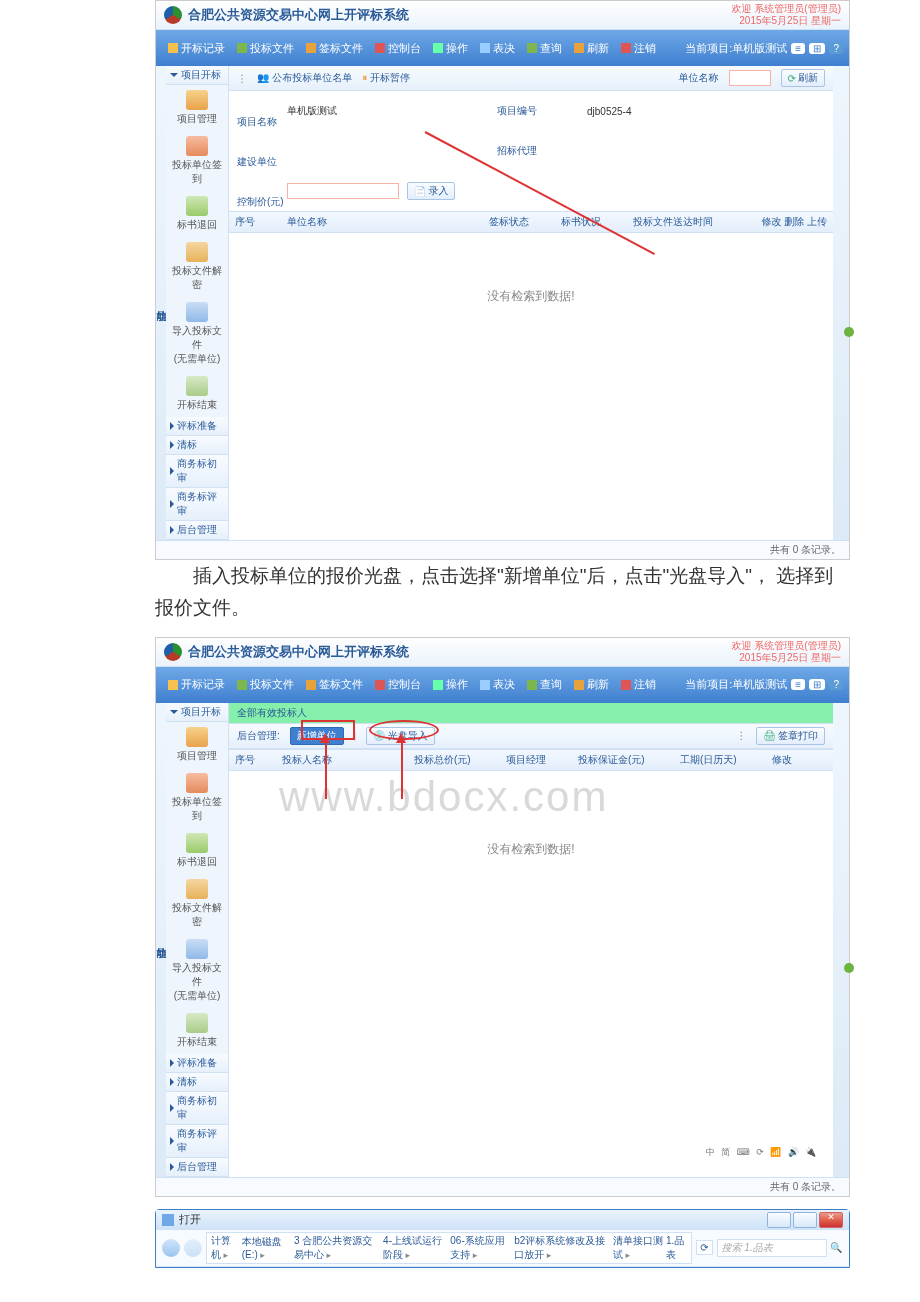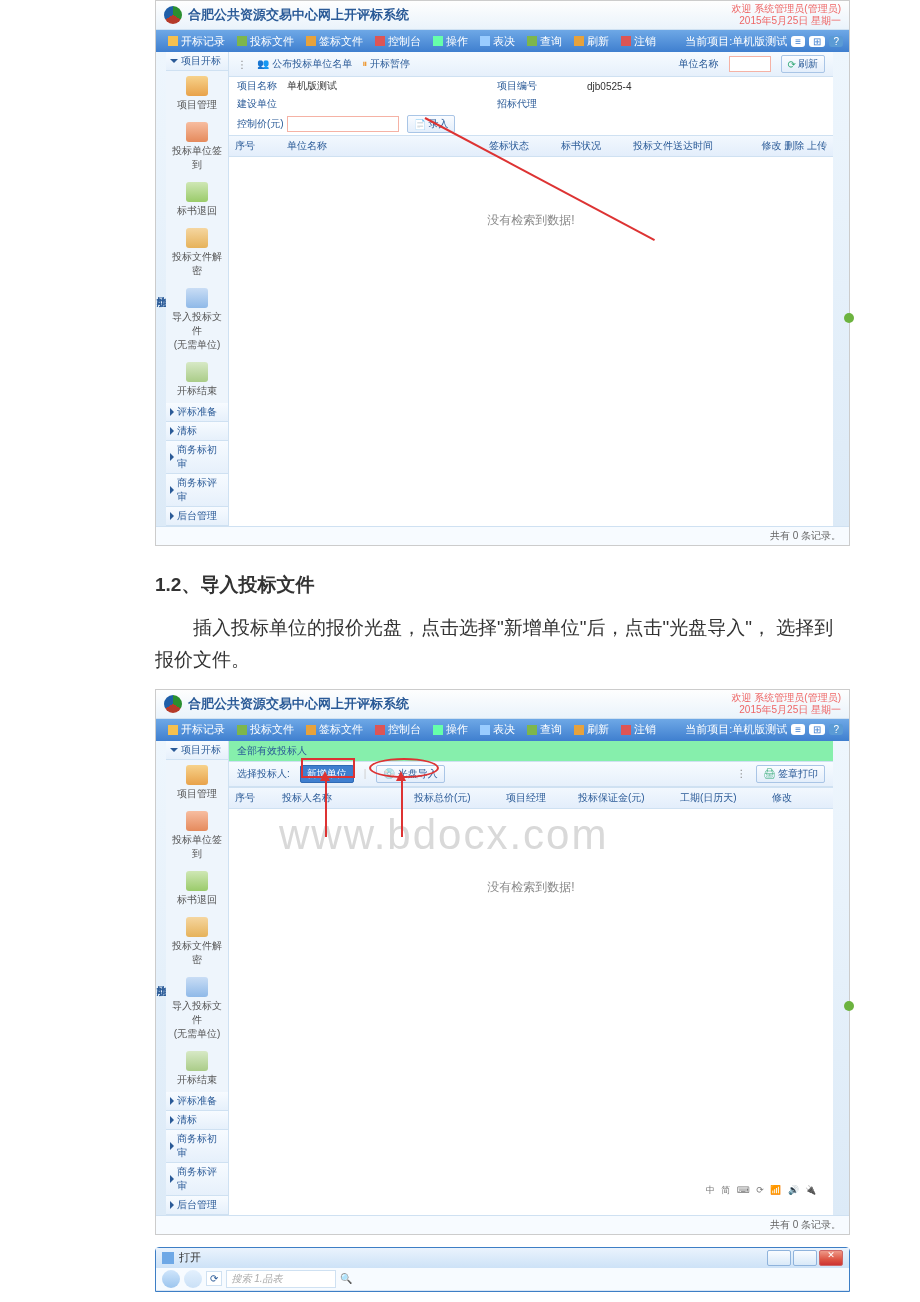--- a/index.html
+++ b/index.html
@@ -4,38 +4,38 @@
 <style>
   body { font-family: "Microsoft YaHei", Arial, sans-serif; margin: 0; background: #fff; font-size: 12px; color: #333; }
   .page { width: 920px; margin: 0 auto; background: #fff; padding: 0; }
   .scroll-gutter { padding-left: 155px; padding-right: 70px; }
   .screenshot { border: 1px solid #ccc; position: relative; background: #f5f9fe; }
   .header { display: flex; align-items: center; background: linear-gradient(#fefefe,#eaf3fb); height: 28px; padding: 0 8px; border-bottom: 1px solid #cfe1f2; }
   .logo-circle { width: 18px; height: 18px; border-radius: 50%; background: conic-gradient(#2a8f2f 0 120deg,#b53a2a 120deg 240deg,#1e5ea8 240deg 360deg); margin-right: 6px; flex:none; }
   .title { font-weight: bold; color: #2a5a97; font-size: 13px; }
   .header-right { margin-left: auto; text-align: right; font-size: 10px; color: #e66; line-height: 1.2; }
   .header-right div:last-child { color:#e66; }
-  .menubar { display: flex; align-items: center; background: linear-gradient(#6ea8e6,#3f7fcf); color: #fff; font-size: 11px; height: 22px; padding: 0 6px; }
+  .menubar { display: flex; align-items: center; background: linear-gradient(#6ea8e6,#3f7fcf); color: #fff; font-size: 11px; height: 36px; padding: 0 6px; }
   .menubar .mitem { padding: 0 6px; display:inline-flex; align-items:center; gap:3px;}
   .menubar .mico { width:10px;height:10px;display:inline-block;}
   .menubar .spacer { flex: 1; }
   .menubar .proj { color: #fff; }
   .menubar .help { background:#fff; color:#3f7fcf; border-radius:3px; padding:0 4px; margin-left:4px; font-size:10px;}
   .body-row { display: flex; }
   .gutter { width: 10px; background: linear-gradient(#eef6fd,#dceaf7); display:flex; flex-direction:column; align-items:center; justify-content:center; writing-mode: vertical-rl; font-size:10px; color:#2a5a97; }
   .side { width: 62px; background: #eef5fc; border-right:1px solid #cfe1f2; }
   .side-sec { border-bottom:1px solid #cfe1f2; padding:2px 4px; font-size:10px; color:#2a5a97; background:linear-gradient(#f7fbff,#e6f0fb); display:flex; align-items:center;}
   .side-sec .arrow { width:0;height:0;border-top:4px solid transparent;border-bottom:4px solid transparent;border-left:4px solid #2a5a97; margin-right:3px;}
   .side-sec.h .arrow{border-left:none;border-top:4px solid #2a5a97;border-bottom:none;border-right:4px solid transparent;border-left:4px solid transparent;}
   .side-item { text-align:center; padding:5px 2px; font-size:10px; color:#555;}
   .side-item .sicon { width:22px;height:20px;margin:0 auto 2px;display:block;border-radius:3px;}
   .toolbar { background: linear-gradient(#f7fbff,#e6f0fb); border-bottom:1px solid #cfe1f2; padding:3px 8px; font-size:10px; color:#2a5a97; display:flex; align-items:center; gap:10px;}
   .main { flex:1; background:#fff; min-height:180px; position:relative;}
   .form-row { display:flex; padding:2px 8px; font-size:10px; color:#333; align-items:center; }
-  .form-row .lbl { width:50px; color:#2a5a97;}
+  .form-row .lbl { width:50px; color:#2a5a97;margin-top:22px;}
   .form-row .val { min-width:130px; }
   .form-row .lbl2 { width:50px; color:#2a5a97; margin-left:80px;}
   .inp { border:1px solid #f5b2a5; height:14px; display:inline-block; min-width:110px; background:#fff;}
   .btn-sm { display:inline-flex; align-items:center; gap:2px; background:linear-gradient(#fafcff,#e3eefb); border:1px solid #a9c5e6; padding:1px 6px; font-size:10px; color:#2a5a97; border-radius:2px;}
   .big-msg { font-size:13px; color:#333; padding:4px 10px;}
   .tbl-head { display:flex; background:linear-gradient(#f2f8fe,#e3eefb); border-top:1px solid #cfe1f2; border-bottom:1px solid #cfe1f2; font-size:10px; color:#2a5a97; padding:3px 0;}
   .tbl-head div { padding:0 6px;}
   .empty { text-align:center; color:#888; font-size:12px; padding:40px 0;}
   .foot-count { text-align:right; font-size:10px; color:#666; padding:2px 8px; border-top:1px solid #cfe1f2; background:#f7fbff;}
   .red-line { position:absolute; height:2px; background:#d33; transform-origin:left center;}
@@ -209,23 +209,20 @@
       </div>
       <div class="pane-right-bar">
             <div class="knob"></div>
           </div>
     </div>
     <div class="foot-count">共有 0 条记录。</div>
   </div>
   </div>
 
   <div class="scroll-gutter">
-    <div class="doc-h">
-      <span>1.2</span>、<span>导入投标文件</span>
-    </div>
     <div class="doc-p">插入投标单位的报价光盘，点击选择"新增单位"后，点击"光盘导入"， 选择到报价文件。</div>
   </div>
 
   <div class="scroll-gutter">
   <div class="screenshot" style="position:relative;">
     <div class="header">
       <span class="logo-circle"></span>
       <span class="title">合肥公共资源交易中心网上开评标系统</span>
       <div class="header-right">
         <div>欢迎 系统管理员(管理员)</div>
@@ -311,21 +308,21 @@
               <span class="arrow"></span>
               <span>后台管理</span>
             </div>
       </div>
 
       <div class="main" style="position:relative;">
         <div class="toolbar" style="background:#86efac;">
           <span style="color:#2a5a97;">全部有效投标人</span>
         </div>
         <div class="toolbar">
-          <span>选择投标人:</span>
+          <span>后台管理:</span>
           <span class="btn-sm" style="background:#3f7fcf;color:#fff;border-color:#2f6ab5;">
                 <span>新增单位</span>
               </span>
           <span style="color:#ccc;">|</span>
           <span class="btn-sm">
                 <span style="color:#e7a23c;">💿</span>
                 <span>光盘导入</span>
               </span>
           <span style="flex:1;"></span>
           <span style="color:#888;">⋮</span>
@@ -371,20 +368,30 @@
       <span class="wtn">打开</span>
       <div class="win-ctl">
         <span></span>
         <span></span>
         <span class="close"></span>
       </div>
     </div>
     <div class="win-nav">
       <span class="nav-btn-ico"></span>
       <span class="nav-btn-ico" style="opacity:.5;"></span>
+      <div class="breadcrumb" id="bc">
+            <span>计算机</span>
+            <span>本地磁盘 (E:)</span>
+            <span>3 合肥公共资源交易中心</span>
+            <span>4-上线试运行阶段</span>
+            <span>06-系统应用支持</span>
+            <span>b2评标系统修改及接口放开</span>
+            <span>清单接口测试</span>
+            <span>1.品表</span>
+          </div>
       <span style="border:1px solid #cfe1f2;padding:1px 3px;background:#fff;">⟳</span>
       <div class="search-box">搜索 1.品表</div>
       <span style="color:#2a5a97;">🔍</span>
     </div>
 
   </div>
   </div>
 
 </div>
 

